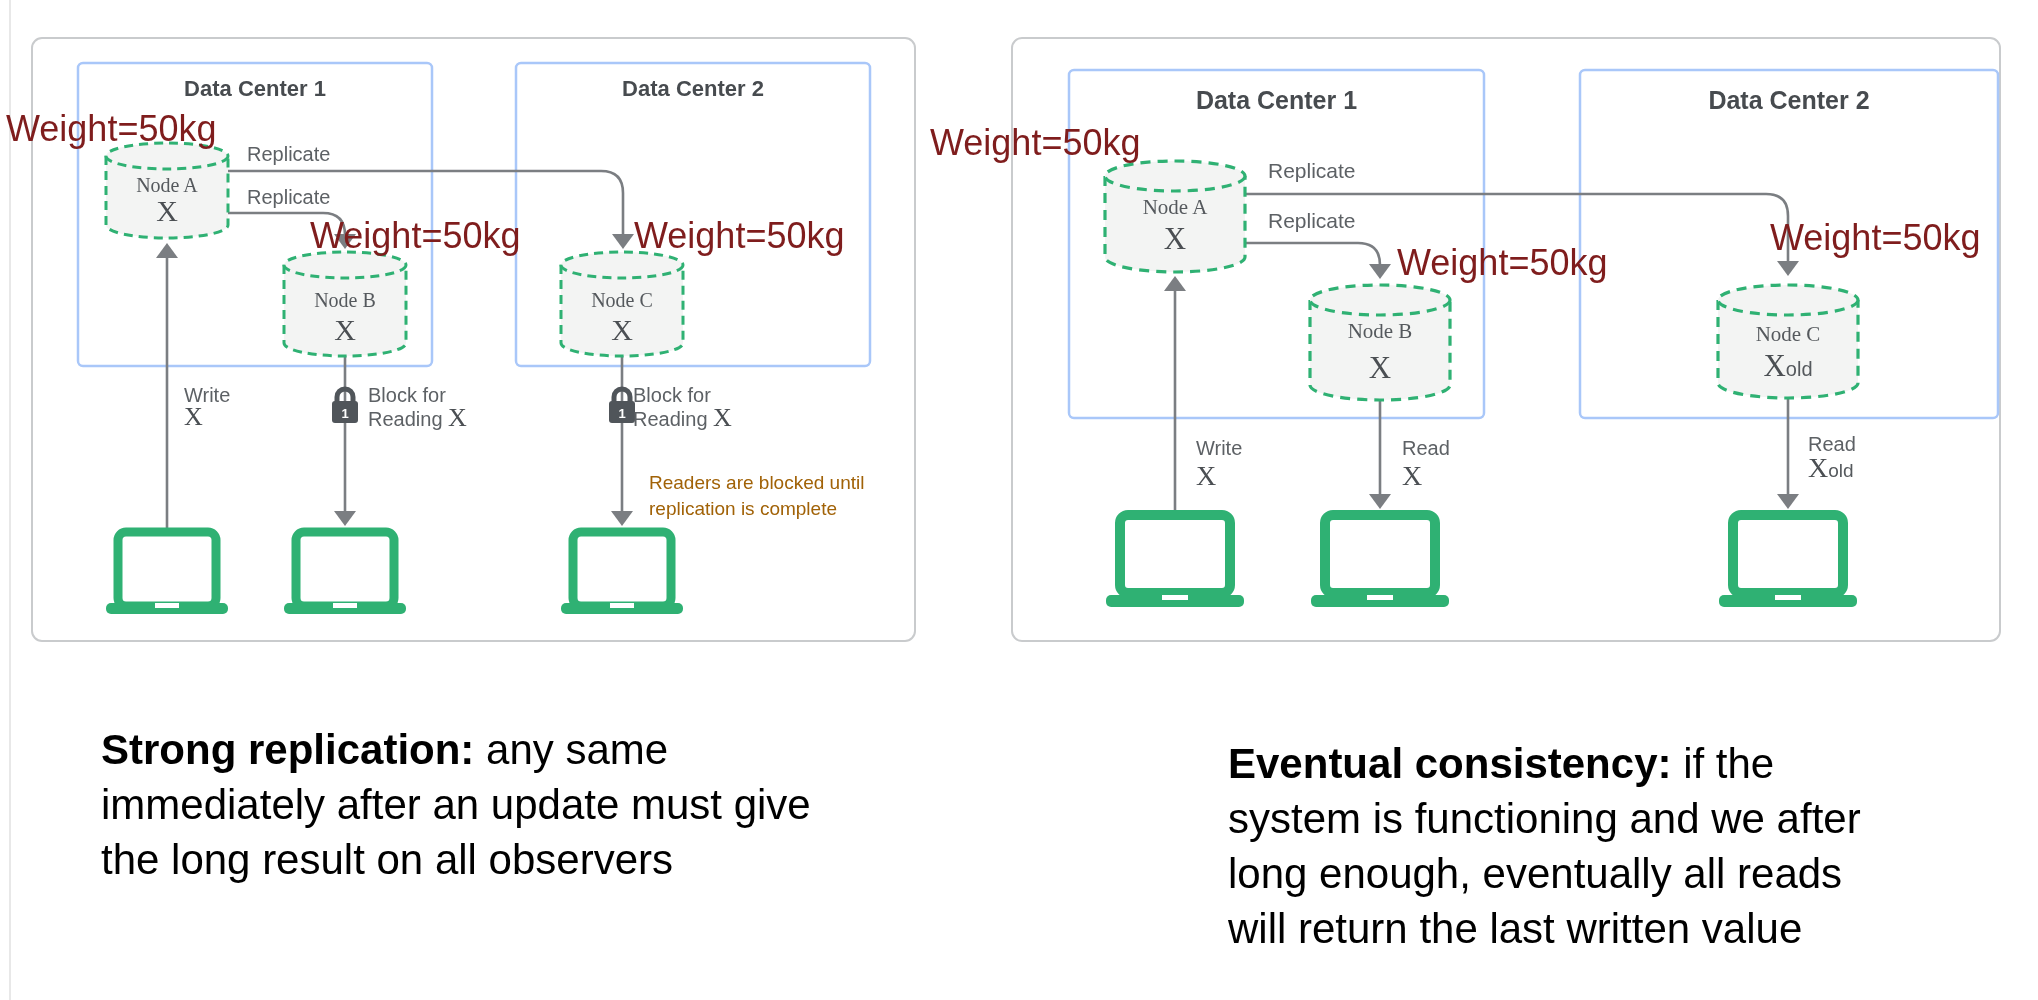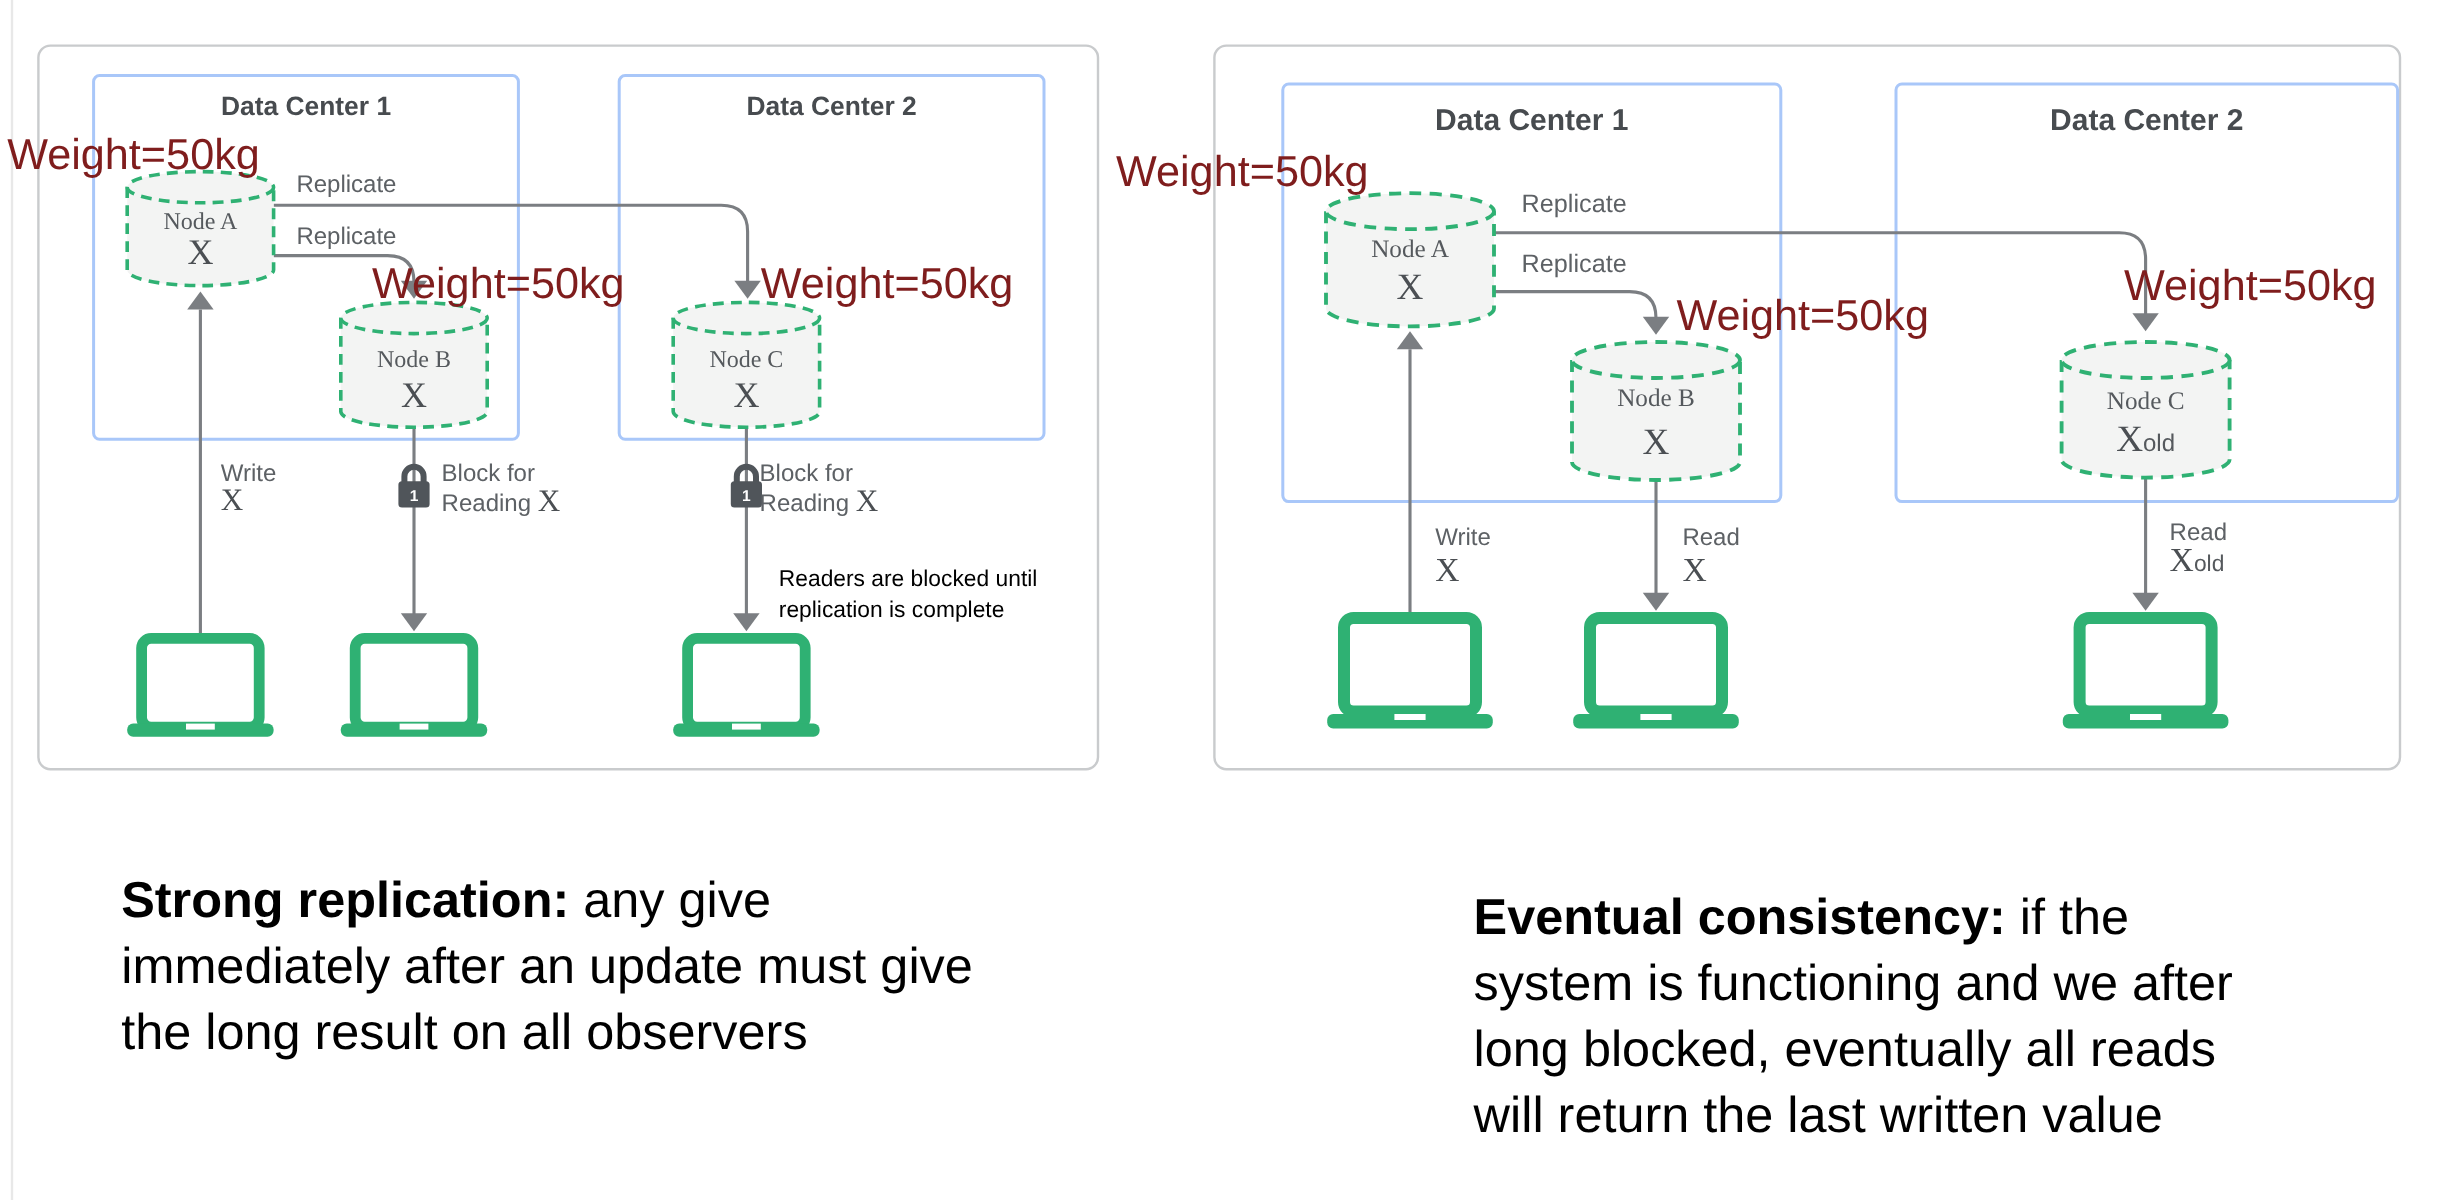--- a/index.html
+++ b/index.html
@@ -3,21 +3,21 @@
 <meta charset="utf-8">
 <style>
   html,body{margin:0;padding:0;background:#ffffff;}
   #canvas{
     position:relative;width:2038px;height:1000px;background:#ffffff;overflow:hidden;
     font-family:"Liberation Sans","DejaVu Sans",sans-serif;
   }
   .abs{position:absolute;}
   svg{display:block;}
   .lbl{color:#5d6165;font-size:20px;line-height:24px;white-space:nowrap;}
-  .lbl-sm{color:#000000;font-size:19px;line-height:23px;white-space:nowrap;}
+  .lbl-sm{color:#a16207;font-size:19px;line-height:23px;white-space:nowrap;}
   .dc-title{color:#474b4f;font-size:22px;line-height:26px;font-weight:600;text-align:center;white-space:nowrap;}
   .dc-title-r{font-size:25px;line-height:30px;}
   .node-name{color:#55595d;font-size:20px;line-height:24px;text-align:center;white-space:nowrap;font-family:Liberation Serif, serif;}
   .node-name-r{font-size:21px;line-height:25px;}
   .node-x{color:#4b4f53;font-family:"Liberation Serif","DejaVu Serif",serif;font-size:30px;line-height:36px;text-align:center;white-space:nowrap;}
   .node-x-r{font-size:31px;line-height:37px;}
   .serif-x{font-family:"Liberation Serif","DejaVu Serif",serif;font-size:26px;color:#4b4f53;}
   .serif-x-r{font-size:28px;}
   .suffix{font-family:"Liberation Sans","DejaVu Sans",sans-serif;font-size:20px;color:#55595d;}
   .weight{color:#7f1d1d;font-size:36px;line-height:43px;white-space:nowrap;}
@@ -177,21 +177,21 @@
   <div class="abs lbl" style="left:368px;top:383px;">Block for</div>
   <div class="abs lbl" style="left:368px;top:406px;"><span>Reading</span> <span class="serif-x">X</span></div>
 
   <div class="abs lbl" style="left:633px;top:383px;">Block for</div>
   <div class="abs lbl" style="left:633px;top:406px;"><span>Reading</span> <span class="serif-x">X</span></div>
 
   <div class="abs lbl-sm" style="left:649px;top:471px;">Readers are blocked until</div>
   <div class="abs lbl-sm" style="left:649px;top:497px;">replication is complete</div>
 
   <div class="abs caption" style="left:101px;top:722px;">
-    <div><b>Strong replication:</b><span> any give</span></div>
+    <div><b>Strong replication:</b><span> any same</span></div>
     <div>immediately after an update must give</div>
     <div>the long result on all observers</div>
   </div>
 
   <div class="abs dc-title dc-title-r" style="left:1069px;top:85px;width:415px;">Data Center 1</div>
   <div class="abs dc-title dc-title-r" style="left:1580px;top:85px;width:418px;">Data Center 2</div>
 
   <div class="abs weight" style="left:930px;top:121px;">Weight=50kg</div>
   <div class="abs weight" style="left:1397px;top:241px;">Weight=50kg</div>
   <div class="abs weight" style="left:1770px;top:216px;">Weight=50kg</div>
@@ -211,17 +211,17 @@
 
   <div class="abs lbl" style="left:1402px;top:436px;">Read</div>
   <div class="abs serif-x serif-x-r" style="left:1402px;top:460px;">X</div>
 
   <div class="abs lbl" style="left:1808px;top:432px;">Read</div>
   <div class="abs" style="left:1808px;top:452px;white-space:nowrap;"><span class="serif-x serif-x-r">X</span><span class="suffix" style="font-size:19px;">old</span></div>
 
   <div class="abs caption" style="left:1228px;top:736px;">
     <div><b>Eventual consistency:</b><span> if the</span></div>
     <div>system is functioning and we after</div>
-    <div>long blocked, eventually all reads</div>
+    <div>long enough, eventually all reads</div>
     <div>will return the last written value</div>
   </div>
 
 </div>
 
 </body></html>

